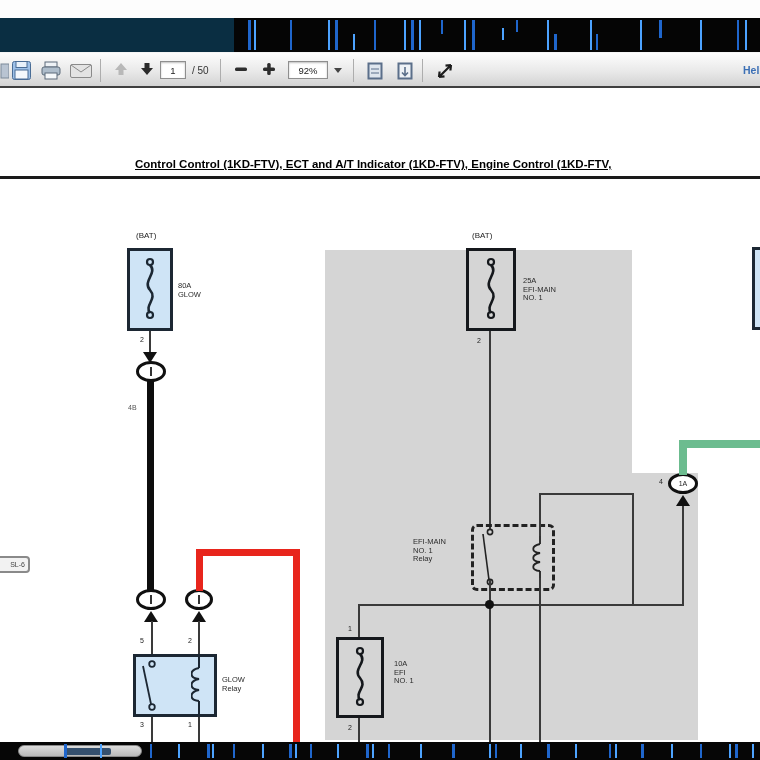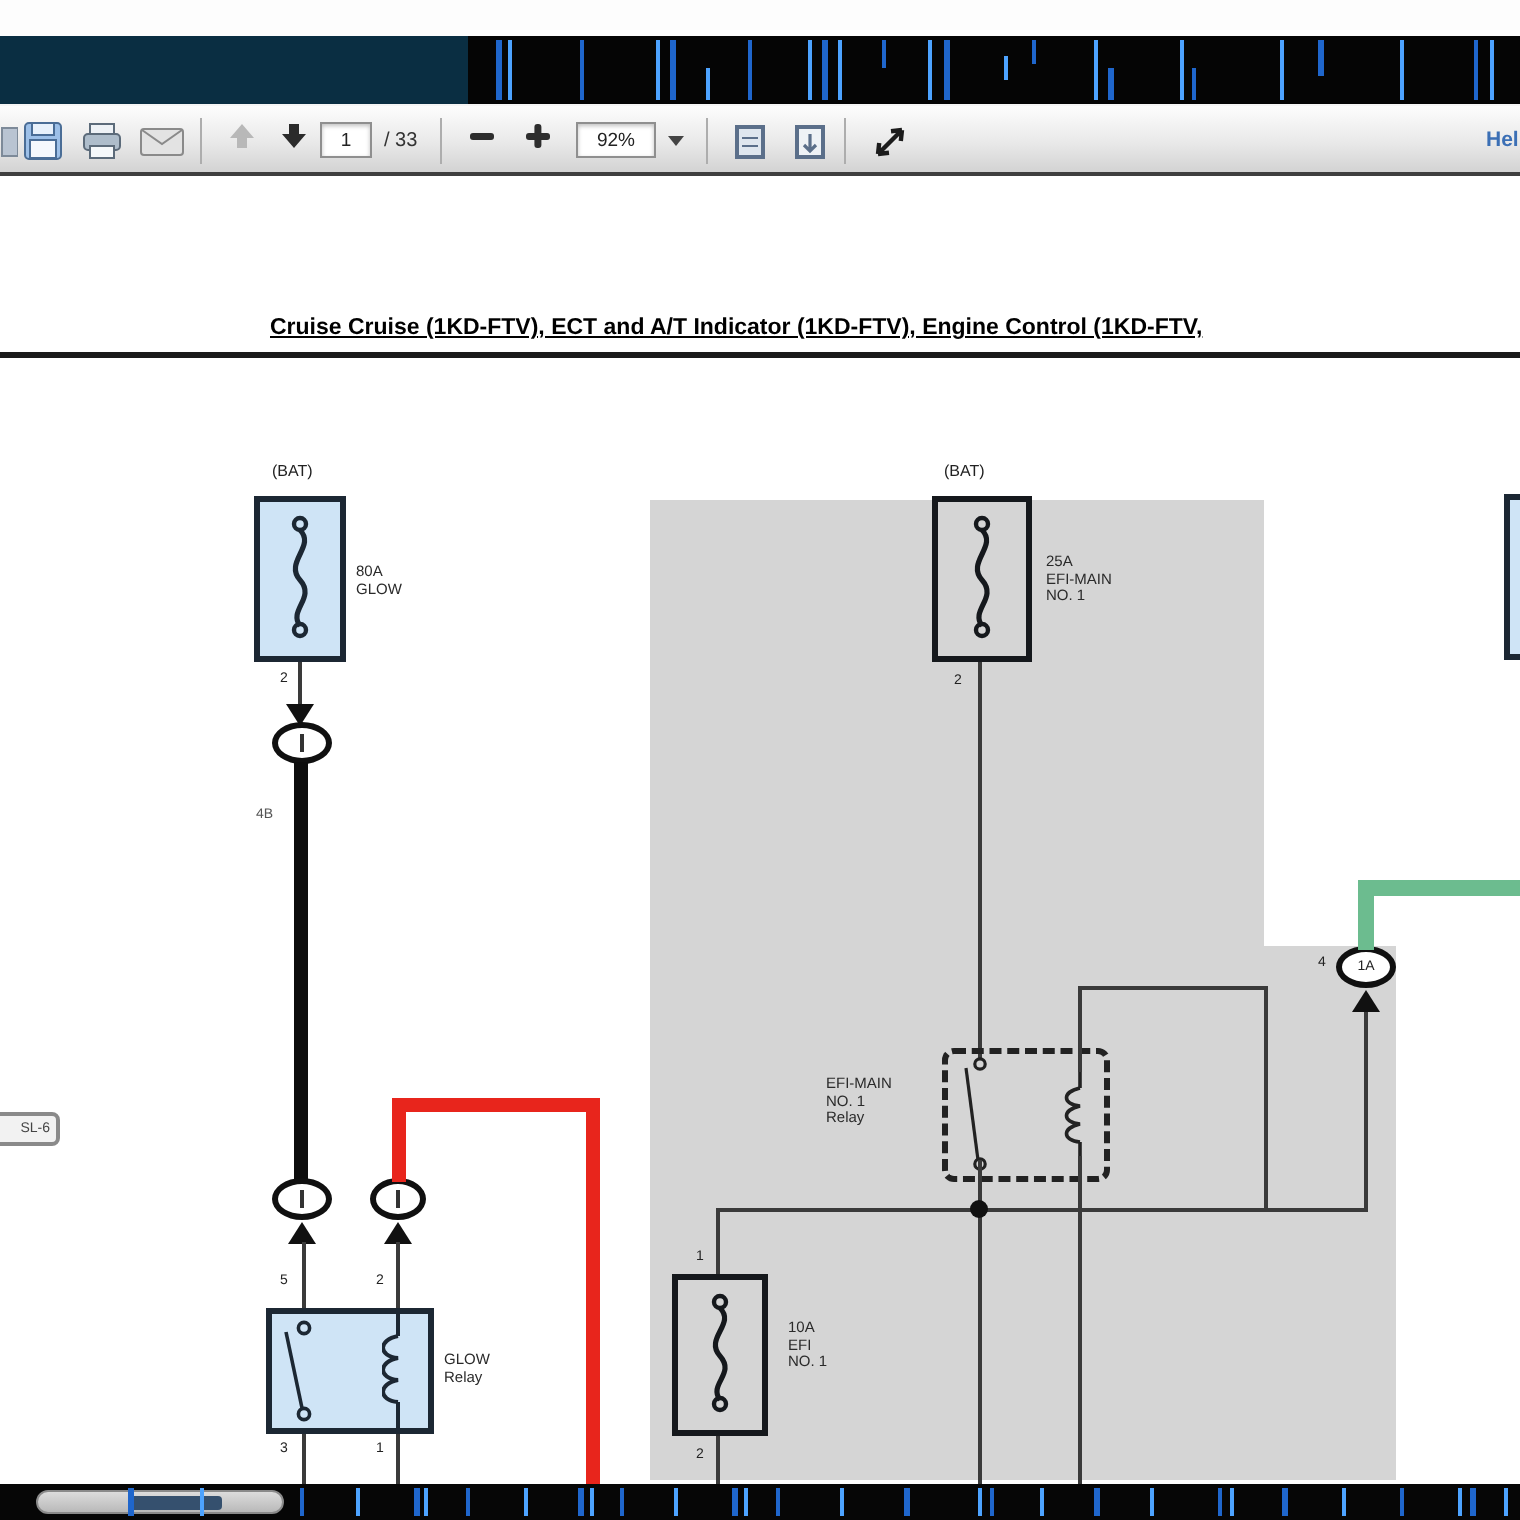--- a/index.html
+++ b/index.html
@@ -132,21 +132,21 @@
       </span>
     </div>
     <div class="tbtn" style="left:134px">
       <span>
         <svg width="14" height="16">
             <path d="M7 14 L1 7 H4.5 V2 H9.5 V7 H13 Z" fill="#2b2b2b"></path>
           </svg>
       </span>
     </div>
     <div class="tfield" style="left:160px;width:26px">1</div>
-    <div class="ttext" style="left:192px">/ 33</div>
+    <div class="ttext" style="left:192px">/ 50</div>
     <div class="tsep" style="left:220px"></div>
     <div class="tbtn" style="left:228px">
       <span>
         <svg width="16" height="16">
             <rect x="2" y="6.5" width="12" height="3.5" rx="1.5" fill="#2d2d2d"></rect>
           </svg>
       </span>
     </div>
     <div class="tbtn" style="left:256px">
       <span>
@@ -178,21 +178,21 @@
     <div class="tbtn" style="left:432px">
       <svg width="20" height="20">
         <path d="M4 16 L16 4 M16 4 L10.5 4.6 M16 4 L15.4 9.5 M4 16 L9.5 15.4 M4 16 L4.6 10.5" stroke="#1c1c1c" stroke-width="2.2" fill="none"></path>
       </svg>
     </div>
     <a id="help">Help</a>
   </div>
 
   <div class="abs" id="content">
 
-    <div class="abs" id="title">Cruise Cruise (1KD-FTV), ECT and A/T Indicator (1KD-FTV), Engine Control (1KD-FTV,</div>
+    <div class="abs" id="title">Control Control (1KD-FTV), ECT and A/T Indicator (1KD-FTV), Engine Control (1KD-FTV,</div>
     <div class="abs" id="rule"></div>
 
     <div class="abs greyblock" style="left:325px;top:162px;width:307px;height:490px"></div>
     <div class="abs greyblock" style="left:632px;top:385px;width:66px;height:267px"></div>
 
     <div class="abs bat" style="left:136px;top:143px">(BAT)</div>
     <div class="abs fusebox" style="left:127px;top:160px;width:46px;height:83px"></div>
     <svg class="abs" style="left:138px;top:165px" width="24" height="72">
       <circle cx="12" cy="9" r="3" fill="none" stroke="#1c2733" stroke-width="2.2"></circle>
       <path d="M12 12 C20 20 4 28 12 37 C20 46 6 52 12 60" fill="none" stroke="#1c2733" stroke-width="2.6"></path>

